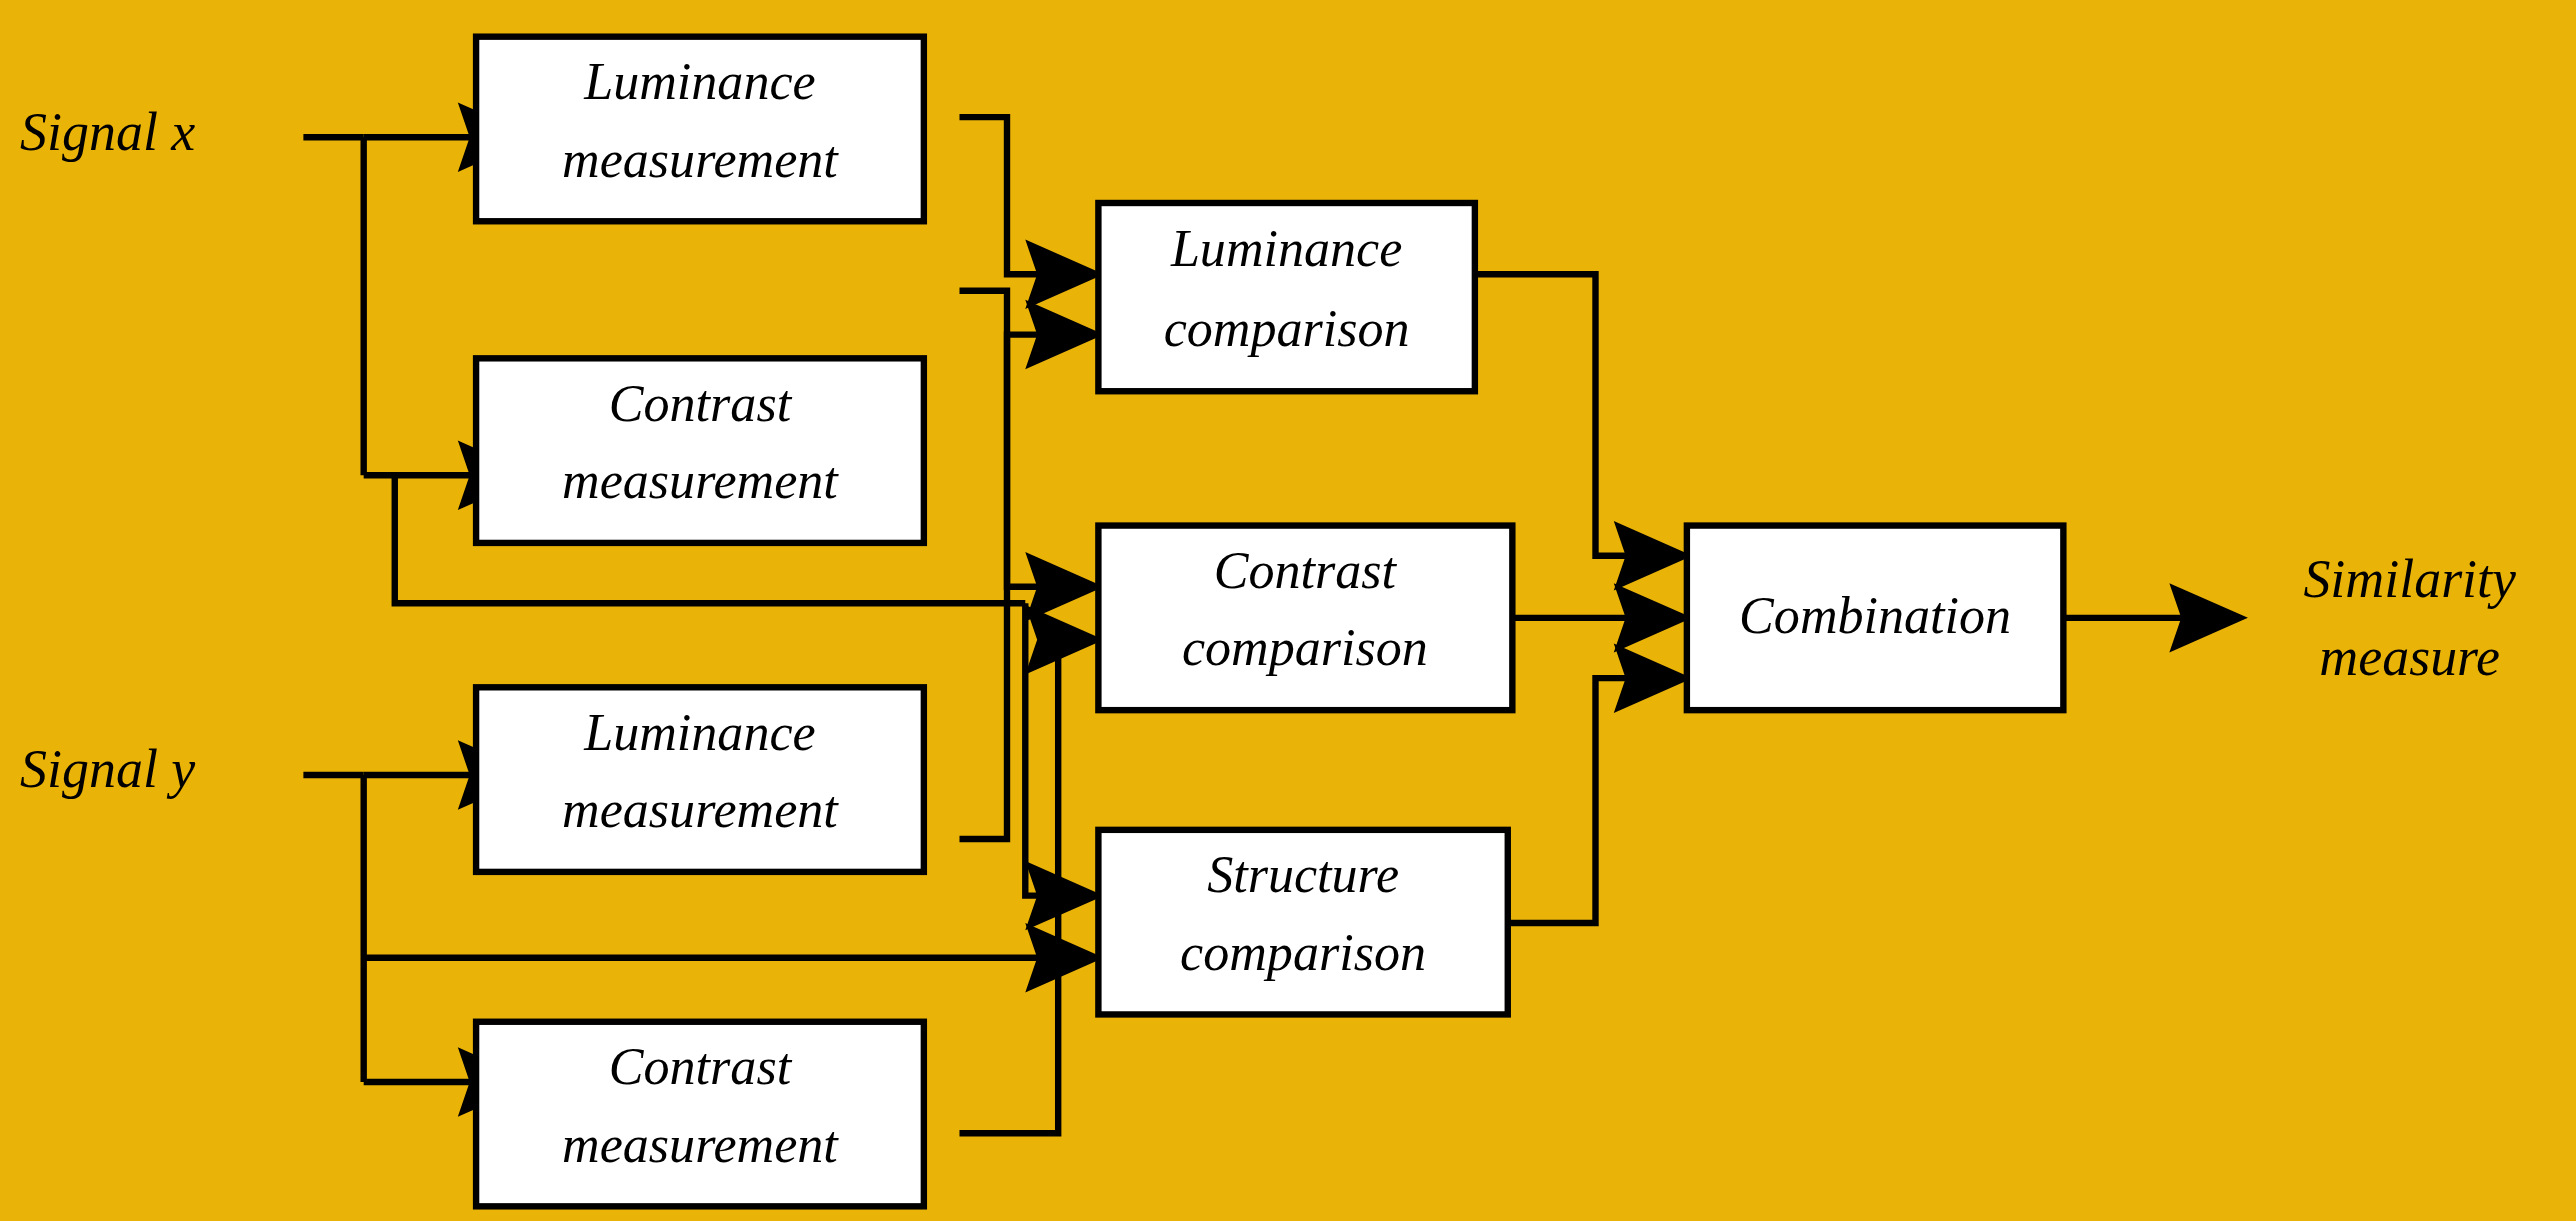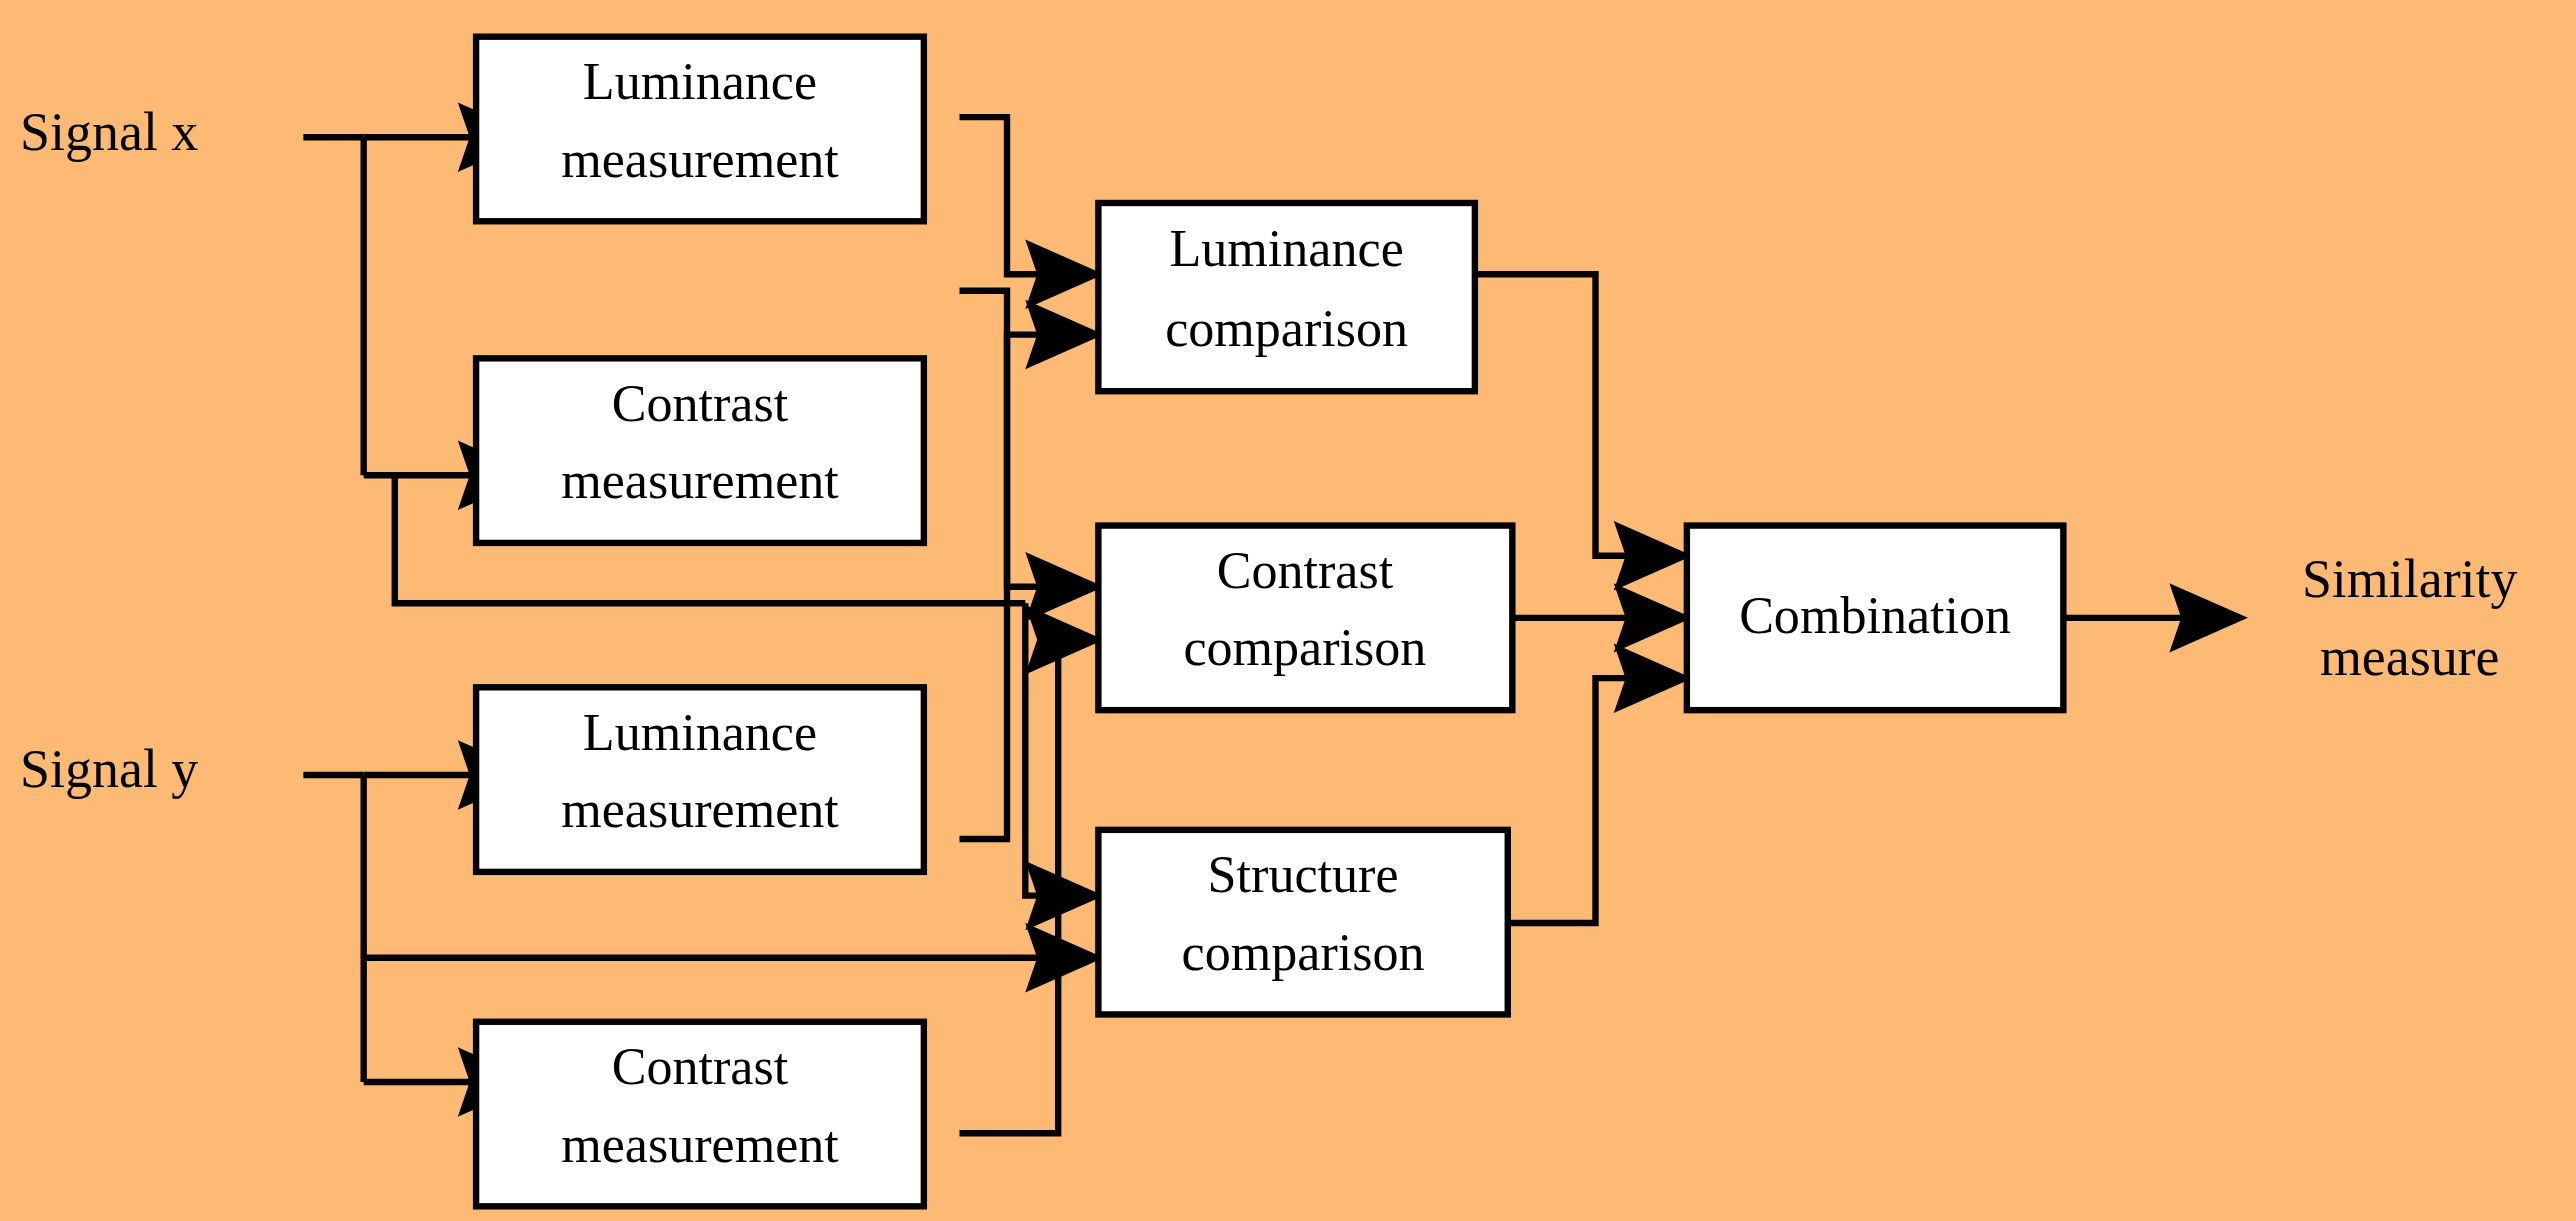--- a/index.html
+++ b/index.html
@@ -11,21 +11,22 @@
   body {
     width: 2576px;
     height: 1222px;
     overflow: hidden;
     font-family: "Liberation Serif", "DejaVu Serif", serif;
   }
   #diagram-root {
     position: relative;
     width: 2576px;
     height: 1222px;
-    background: #fdba74;
+    background: #eab308;
+    font-style: italic;
   }
   svg.diagram-canvas {
     position: absolute;
     inset: 0;
     width: 2576px;
     height: 1222px;
     display: block;
   }
   .node-rect {
     fill: #ffffff;

